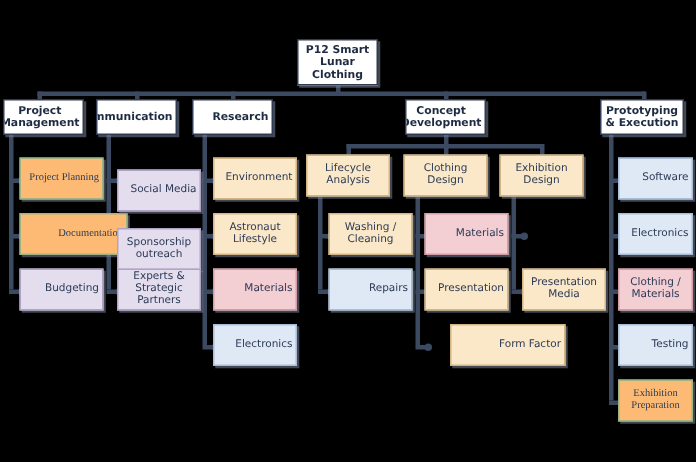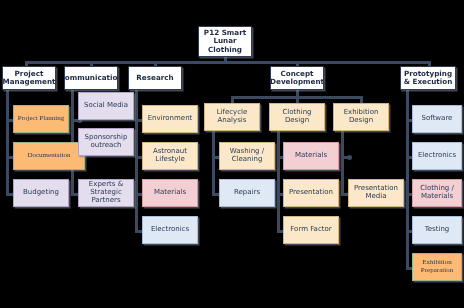--- a/index.html
+++ b/index.html
@@ -13,21 +13,21 @@
   
   .ln{position:absolute;background:#3b4a61;}
   .ln.h{height:3px;}
   .ln.v{width:3px;}
   .dot{position:absolute;width:5px;height:5px;border-radius:50%;background:#3b4a61;}
   
   .node{
     position:absolute;
     box-sizing:border-box;
     border:1px solid #33415c;
-    display:flex;align-items:center;justify-content:center;
+    display:flex;align-items:center;justify-content:flex-end;
     text-align:center;
     color:#2c3a55;
     line-height:1.12;
     box-shadow:1.5px 1.5px 0 rgba(120,130,150,.55);
     overflow:hidden;
   }
   .node span{display:block;padding:0 2px;}
   .root{
     background:#ffffff;
     border:1.2px solid #2e3b52;
@@ -148,24 +148,24 @@
   <div class="node t-green" style="left:13px;top:105px;width:56px;height:28px;font-size:7px;">
     <span>Project Planning</span>
   </div>
   <div class="node t-green" style="left:13px;top:142px;width:72px;height:28px;font-size:7px;">
     <span>Documentation</span>
   </div>
   <div class="node t-purple" style="left:13px;top:179px;width:56px;height:28px;font-size:7px;">
     <span>Budgeting</span>
   </div>
 
-  <div class="node t-purple" style="left:78px;top:92px;width:56px;height:28px;font-size:7px;">
+  <div class="node t-purple" style="left:78px;top:113px;width:56px;height:28px;font-size:7px;">
     <span>Social Media</span>
   </div>
-  <div class="node t-purple" style="left:78px;top:128px;width:56px;height:28px;font-size:7px;">
+  <div class="node t-purple" style="left:78px;top:152px;width:56px;height:28px;font-size:7px;">
     <span>Sponsorship outreach</span>
   </div>
   <div class="node t-tan" style="left:142px;top:105px;width:56px;height:28px;font-size:7px;">
     <span>Environment</span>
   </div>
 
   <div class="node t-purple" style="left:78px;top:179px;width:56px;height:28px;font-size:7px;">
     <span>Experts &amp; Strategic Partners</span>
   </div>
   <div class="node t-tan" style="left:142px;top:142px;width:56px;height:28px;font-size:7px;">
@@ -194,21 +194,21 @@
   <div class="node t-blue" style="left:219px;top:179px;width:56px;height:28px;font-size:7px;">
     <span>Repairs</span>
   </div>
 
   <div class="node t-pink" style="left:283px;top:142px;width:56px;height:28px;font-size:7px;">
     <span>Materials</span>
   </div>
   <div class="node t-tan" style="left:283px;top:179px;width:56px;height:28px;font-size:7px;">
     <span>Presentation</span>
   </div>
-  <div class="node t-tan" style="left:283px;top:216px;width:56px;height:28px;font-size:7px;">
+  <div class="node t-tan" style="left:300px;top:216px;width:77px;height:28px;font-size:7px;">
     <span>Form Factor</span>
   </div>
 
   <div class="node t-tan" style="left:348px;top:179px;width:56px;height:28px;font-size:7px;">
     <span>Presentation Media</span>
   </div>
 
   <div class="node t-blue" style="left:412px;top:105px;width:50px;height:28px;font-size:7px;">
     <span>Software</span>
   </div>

